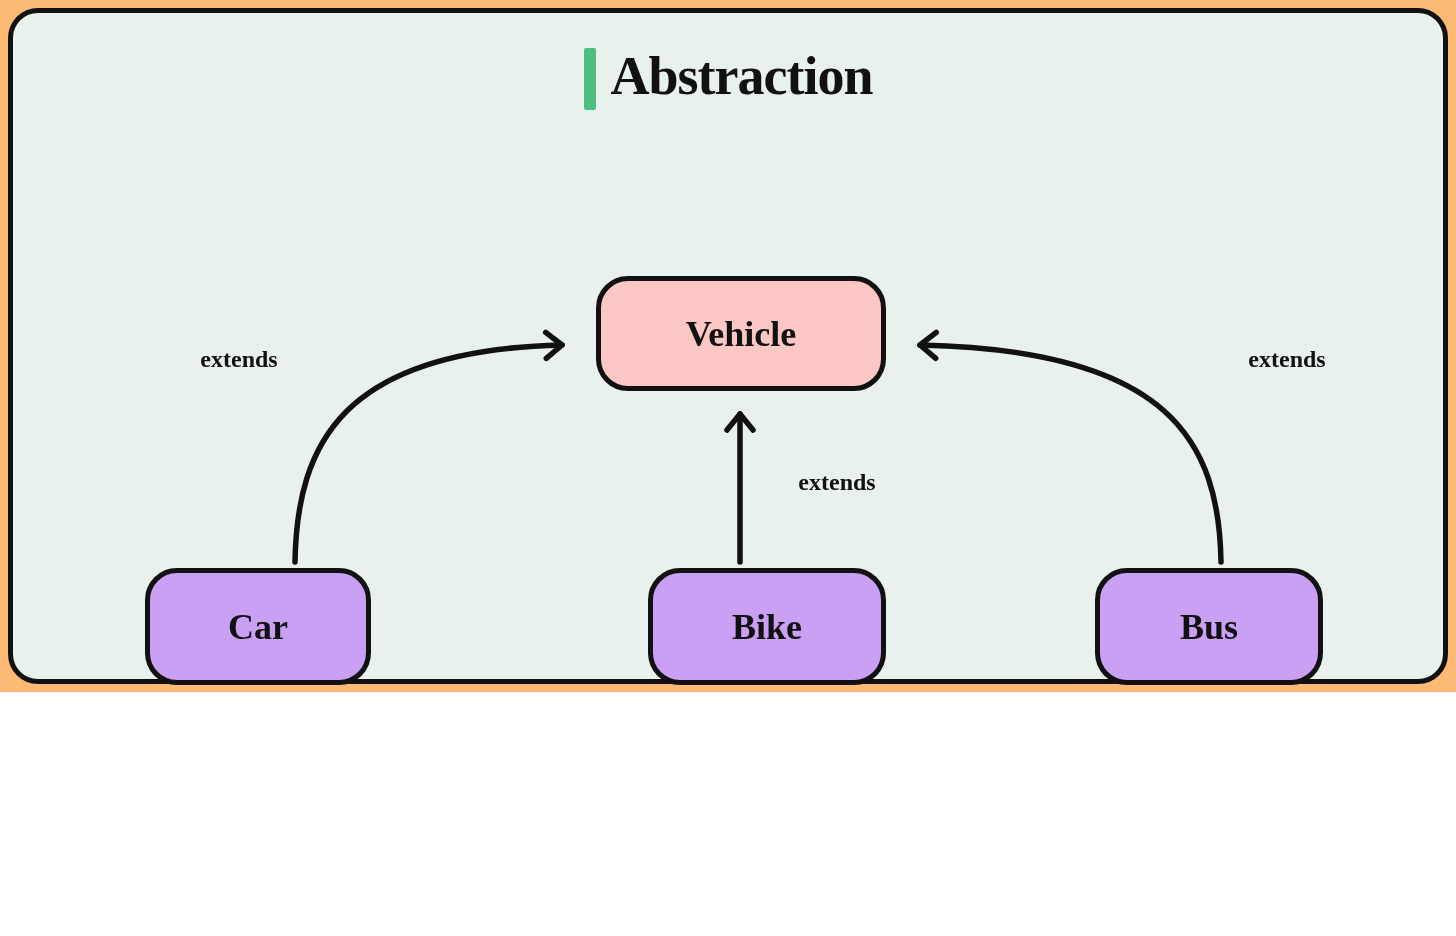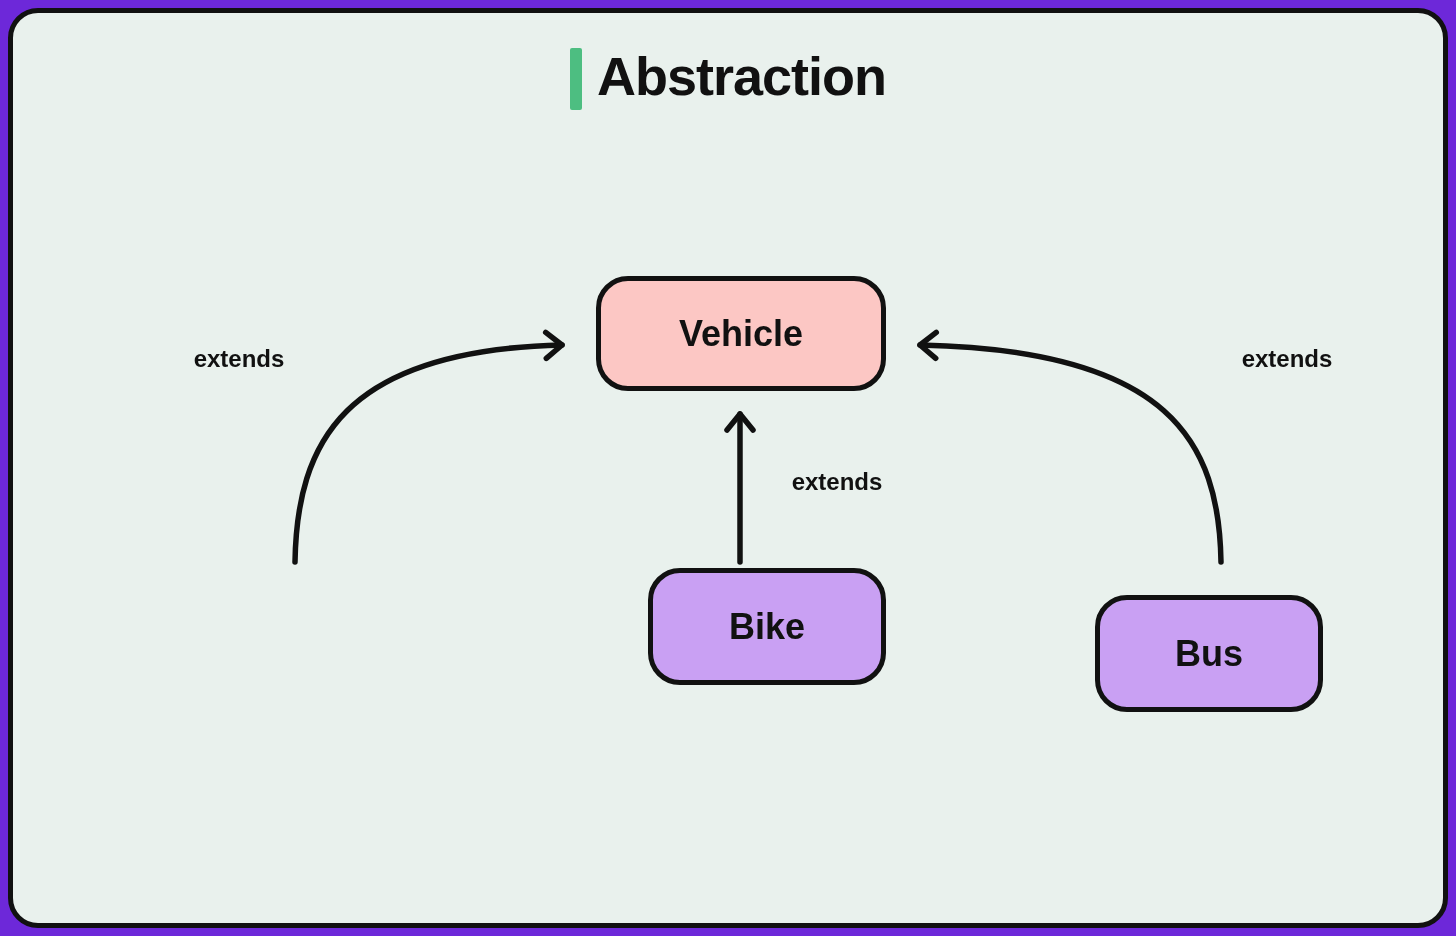--- a/index.html
+++ b/index.html
@@ -4,23 +4,24 @@
 <style>
   * { margin: 0; padding: 0; box-sizing: border-box; }
   html, body { background: #ffffff; }
   body {
     font-family: "Liberation Sans", "DejaVu Sans", sans-serif;
     color: #111111;
   }
   .canvas {
     position: relative;
     width: 1456px;
-    height: 936px;
-    background: #6d28d9;
+    height: 692px;
+    background: #fdba74;
     overflow: hidden;
+    font-family: Liberation Serif, serif;
   }
   .panel {
     position: absolute;
     inset: 8px;
     background: #e9f1ed;
     border: 5px solid #111111;
     border-radius: 30px;
   }
   .title-row {
     position: absolute;
@@ -63,21 +64,21 @@
     border: 5px solid #111111;
     border-radius: 32px;
     font-size: 36px;
     font-weight: 800;
     color: #111111;
   }
   .node-parent { background: #fcc7c4; left: 583px; top: 263px; width: 290px; height: 115px; }
   .node-child  { background: #c9a0f3; }
   .node-car  { left: 132px;  top: 555px; width: 226px; height: 117px; }
   .node-bike { left: 600px;  top: 555px; width: 238px; height: 117px; margin-left: 35px; }
-  .node-bus  { left: 1082px; top: 582px; width: 228px; height: 117px; }
+  .node-bus  { left: 1082px; top: 555px; width: 228px; height: 117px; }
   .edge-label {
     position: absolute;
     transform: translate(-50%, -50%);
     font-size: 24px;
     font-weight: 800;
     color: #111111;
     white-space: nowrap;
   }
   .edge-label-car  { left: 226px;  top: 346px; }
   .edge-label-bike { left: 824px;  top: 469px; }
@@ -102,20 +103,23 @@
       </defs>
       <path d="M 282 549 C 284 430 330 337 549 332" fill="none" stroke="#111111" stroke-width="5.5" stroke-linecap="round" marker-end="url(#arrowhead)"></path>
       <path d="M 727 549 L 727 401" fill="none" stroke="#111111" stroke-width="5.5" stroke-linecap="round" marker-end="url(#arrowhead)"></path>
       <path d="M 1208 549 C 1206 430 1158 337 907 332" fill="none" stroke="#111111" stroke-width="5.5" stroke-linecap="round" marker-end="url(#arrowhead)"></path>
     </svg>
 
     <div class="node node-parent">
       <span>Vehicle</span>
     </div>
 
+    <div class="node node-child node-car">
+      <span>Car</span>
+    </div>
 
     <div class="node node-child node-bike">
       <span>Bike</span>
     </div>
 
     <div class="node node-child node-bus">
       <span>Bus</span>
     </div>
 
     <div class="edge-label edge-label-car">extends</div>

